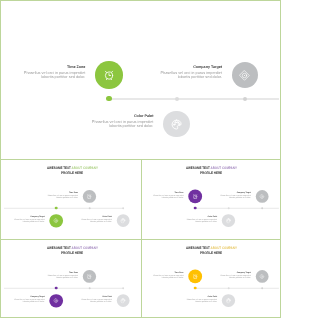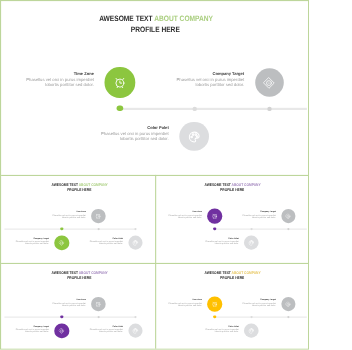--- a/index.html
+++ b/index.html
@@ -19,21 +19,20 @@
   .blk .h{font-weight:bold;color:#3b3b3b;}
   .blk .p{color:#9a9a9a;}
 </style>
 </head>
 <body>
 
 <div class="page">
   <div id="slides-root">
       <div class="slide" style="left: 0px; top: 0px; width: 281px; height: 158px;">
         <div style="position: absolute; left: 0px; top: 0px; width: 281px; height: 158px; transform: scale(1); transform-origin: 0px 0px;">
-          <div class="title" style="top: 12px; font-size: 7.1px; line-height: 9.9px;"><i><span>AWESOME TEXT </span><span style="color: rgb(169, 206, 126);">ABOUT COMPANY</span></i><br><i><span>PROFILE HERE</span></i></div>
           <div class="tl-line" style="left: 108px; width: 169.5px; top: 97px; height: 1.6px; background: rgb(232, 232, 232);"></div>
           <div class="tl-dot" style="left: 105.4px; top: 95.2px; width: 5.2px; height: 5.2px; background: rgb(140, 198, 63);"></div>
           <div class="circ" style="left: 94.3px; top: 60.4px; width: 27.4px; height: 27.4px; background: rgb(140, 198, 63);"><span><svg width="10" height="10" viewBox="0 0 24 24" style="left:8.7px;top:8.7px">
                 <g fill="none" stroke="#ffffff" stroke-width="2.0" stroke-linecap="round" stroke-linejoin="round">
                   <circle cx="12" cy="13.3" r="8.7"></circle>
                   <path d="M12 8.6 V13.3 H15.8"></path>
                   <path d="M5.6 5.6 L3.6 3.0"></path>
                   <path d="M18.4 5.6 L20.4 3.0"></path>
                   <path d="M7.4 21.0 L6.0 23.2"></path>
                   <path d="M16.6 21.0 L18.0 23.2"></path>

